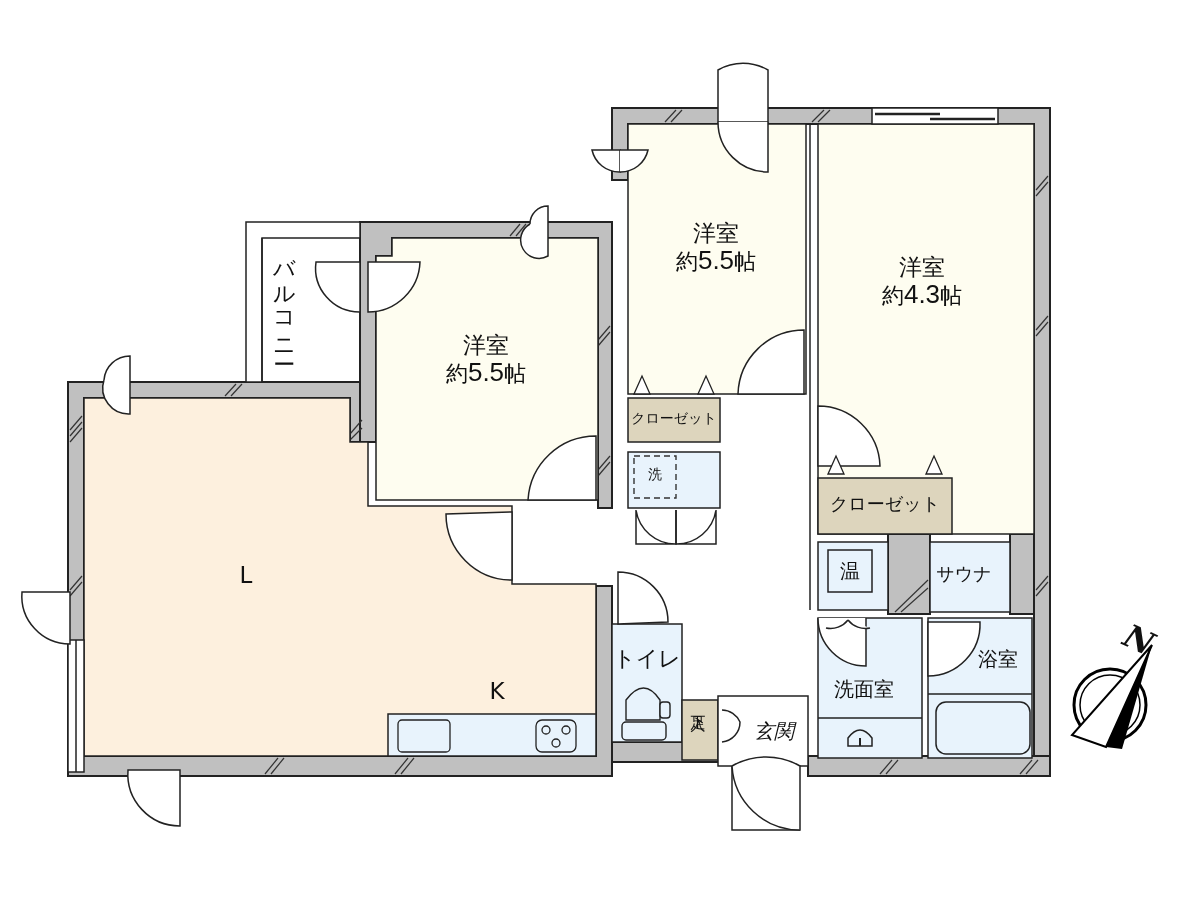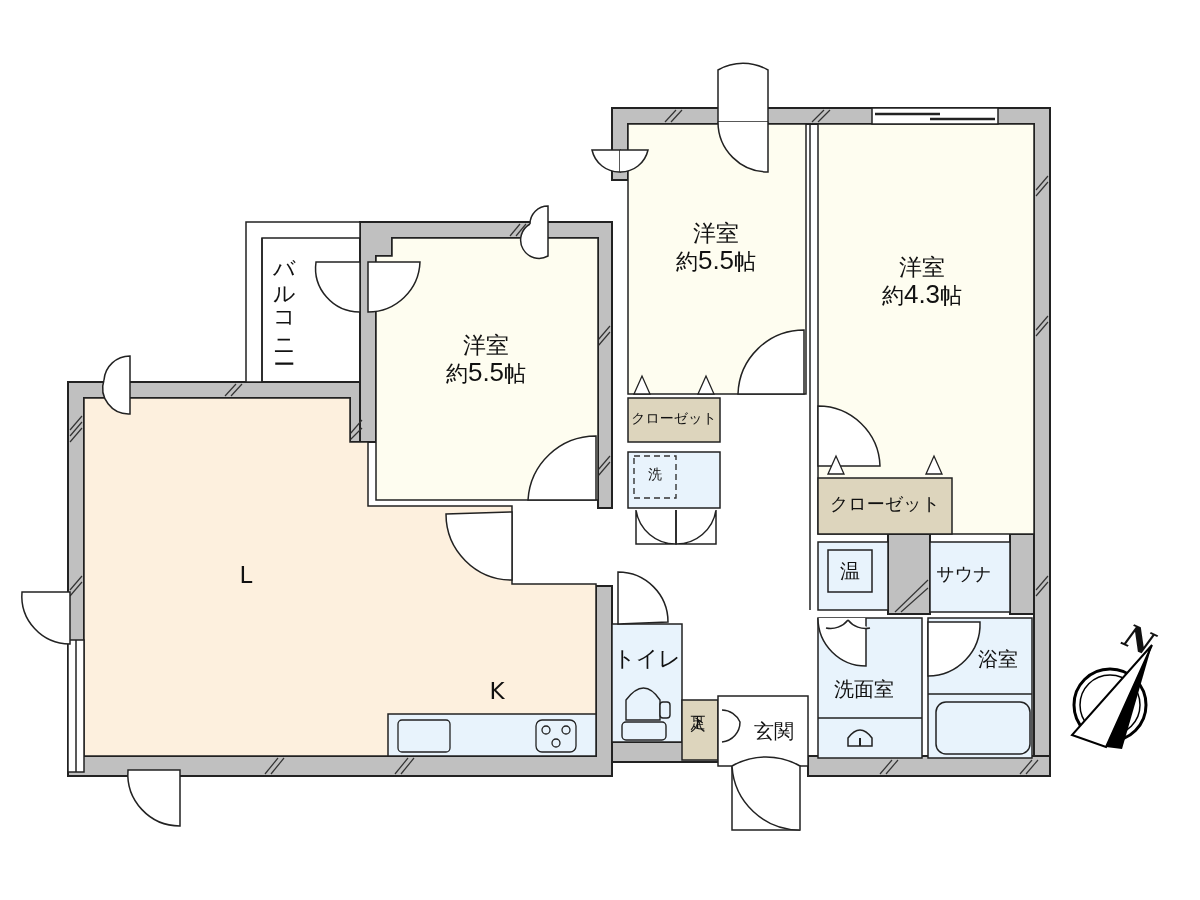--- a/index.html
+++ b/index.html
@@ -205,15 +205,15 @@
 
 <div class="lbl small" style="left:628px; top:410px; width:92px;">クローゼット</div>
 <div class="lbl small" style="left:634px; top:466px; width:42px;">洗</div>
 <div class="lbl mid" style="left:818px; top:494px; width:134px; font-size:18px;">クローゼット</div>
 <div class="lbl mid" style="left:828px; top:560px; width:44px;">温</div>
 <div class="lbl mid" style="left:930px; top:564px; width:68px; font-size:18px;">サウナ</div>
 <div class="lbl mid" style="left:966px; top:648px; width:64px;">浴室</div>
 <div class="lbl mid" style="left:818px; top:678px; width:92px;">洗面室</div>
 <div class="lbl mid" style="left:612px; top:646px; width:70px; font-size:22px;">トイレ</div>
 <div class="lbl vert-sm" style="left:690px; top:704px;">下足入</div>
-<div class="lbl mid" style="left:744px; top:720px; width:60px;">玄関</div>
+<div class="lbl mid" style="left:744px; top:720px; width:60px;font-style:italic;">玄関</div>
 
 <div class="lbl" style="left:1124px; top:622px; font-size:32px; font-style:italic; font-weight:bold; font-family:'DejaVu Serif', serif; transform:rotate(25deg);">N</div>
 
 </body></html>

